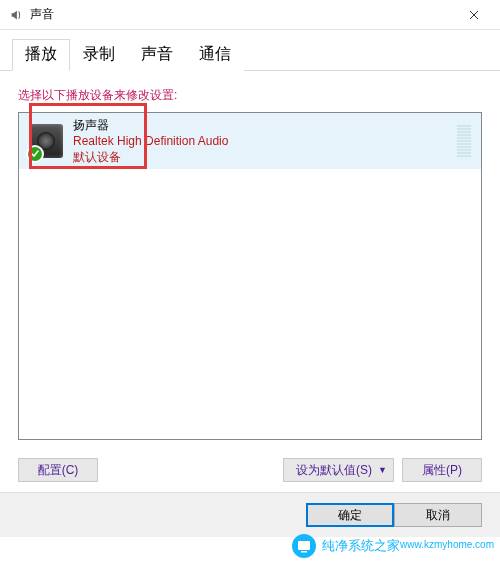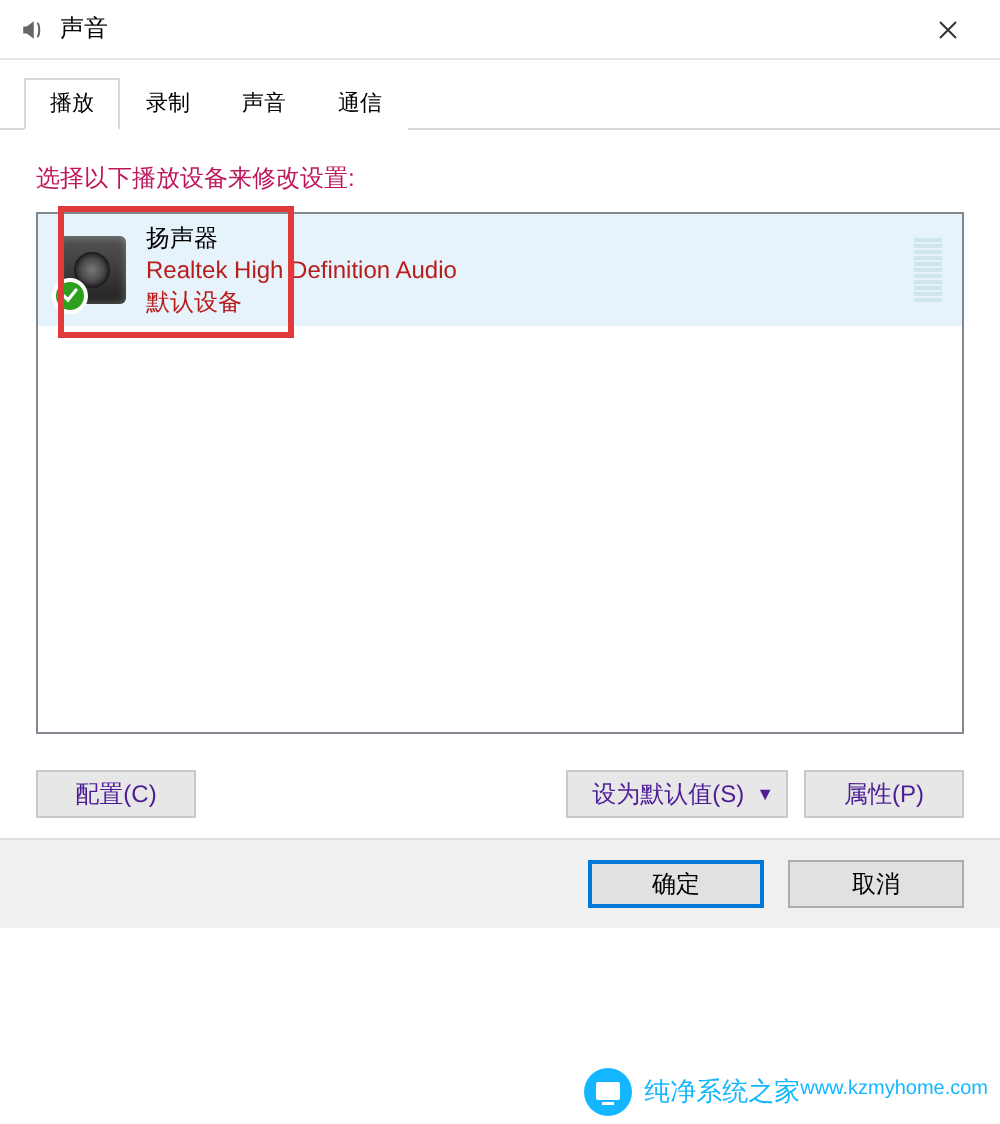--- a/index.html
+++ b/index.html
@@ -34,21 +34,21 @@
   }
 
   .tabs-row {
     display: flex;
     padding: 8px 12px 0 12px;
     border-bottom: 1px solid #d9d9d9;
     position: relative;
   }
   .tab {
     padding: 4px 12px 5px 12px;
-    font-size: 11px;
+    font-size: 16px;
     color: #000;
     border: 1px solid transparent;
     cursor: pointer;
     position: relative;
     top: 1px;
     background: #fff;
   }
   .tab.active {
     border: 1px solid #d9d9d9;
     border-bottom: 1px solid #fff;
@@ -58,21 +58,21 @@
   .content {
     padding: 16px 18px 8px 18px;
   }
   .instruction {
     font-size: 12px;
     color: #be185d;
     margin-bottom: 8px;
   }
   .device-list {
     border: 1px solid #828790;
-    height: 261px;
+    height: 328px;
     background: #fff;
     position: relative;
     overflow: hidden;
   }
   .device-item {
     display: flex;
     align-items: center;
     padding: 6px 10px 6px 10px;
     background: #e6f3fb;
     cursor: pointer;
@@ -156,21 +156,21 @@
     border-color: #c9c9c9;
     background: #e7e7e7;
     cursor: default;
   }
   .btn.dropdown { padding-right: 6px; }
   .btn.dropdown .arrow { margin-left: 6px; font-size: 9px; }
 
   .footer {
     display: flex;
     justify-content: flex-end;
-    gap: 12px;
+    gap: 0;
     padding: 10px 18px;
     border-top: 1px solid #dfdfdf;
     margin-top: 6px;
     background: #f0f0f0;
   }
   .footer .btn { min-width: 88px; background: #e1e1e1; }
   .footer .btn.primary { border-color: #0078d7; box-shadow: inset 0 0 0 1px #0078d7; }
 
   .watermark {
     position: absolute;

